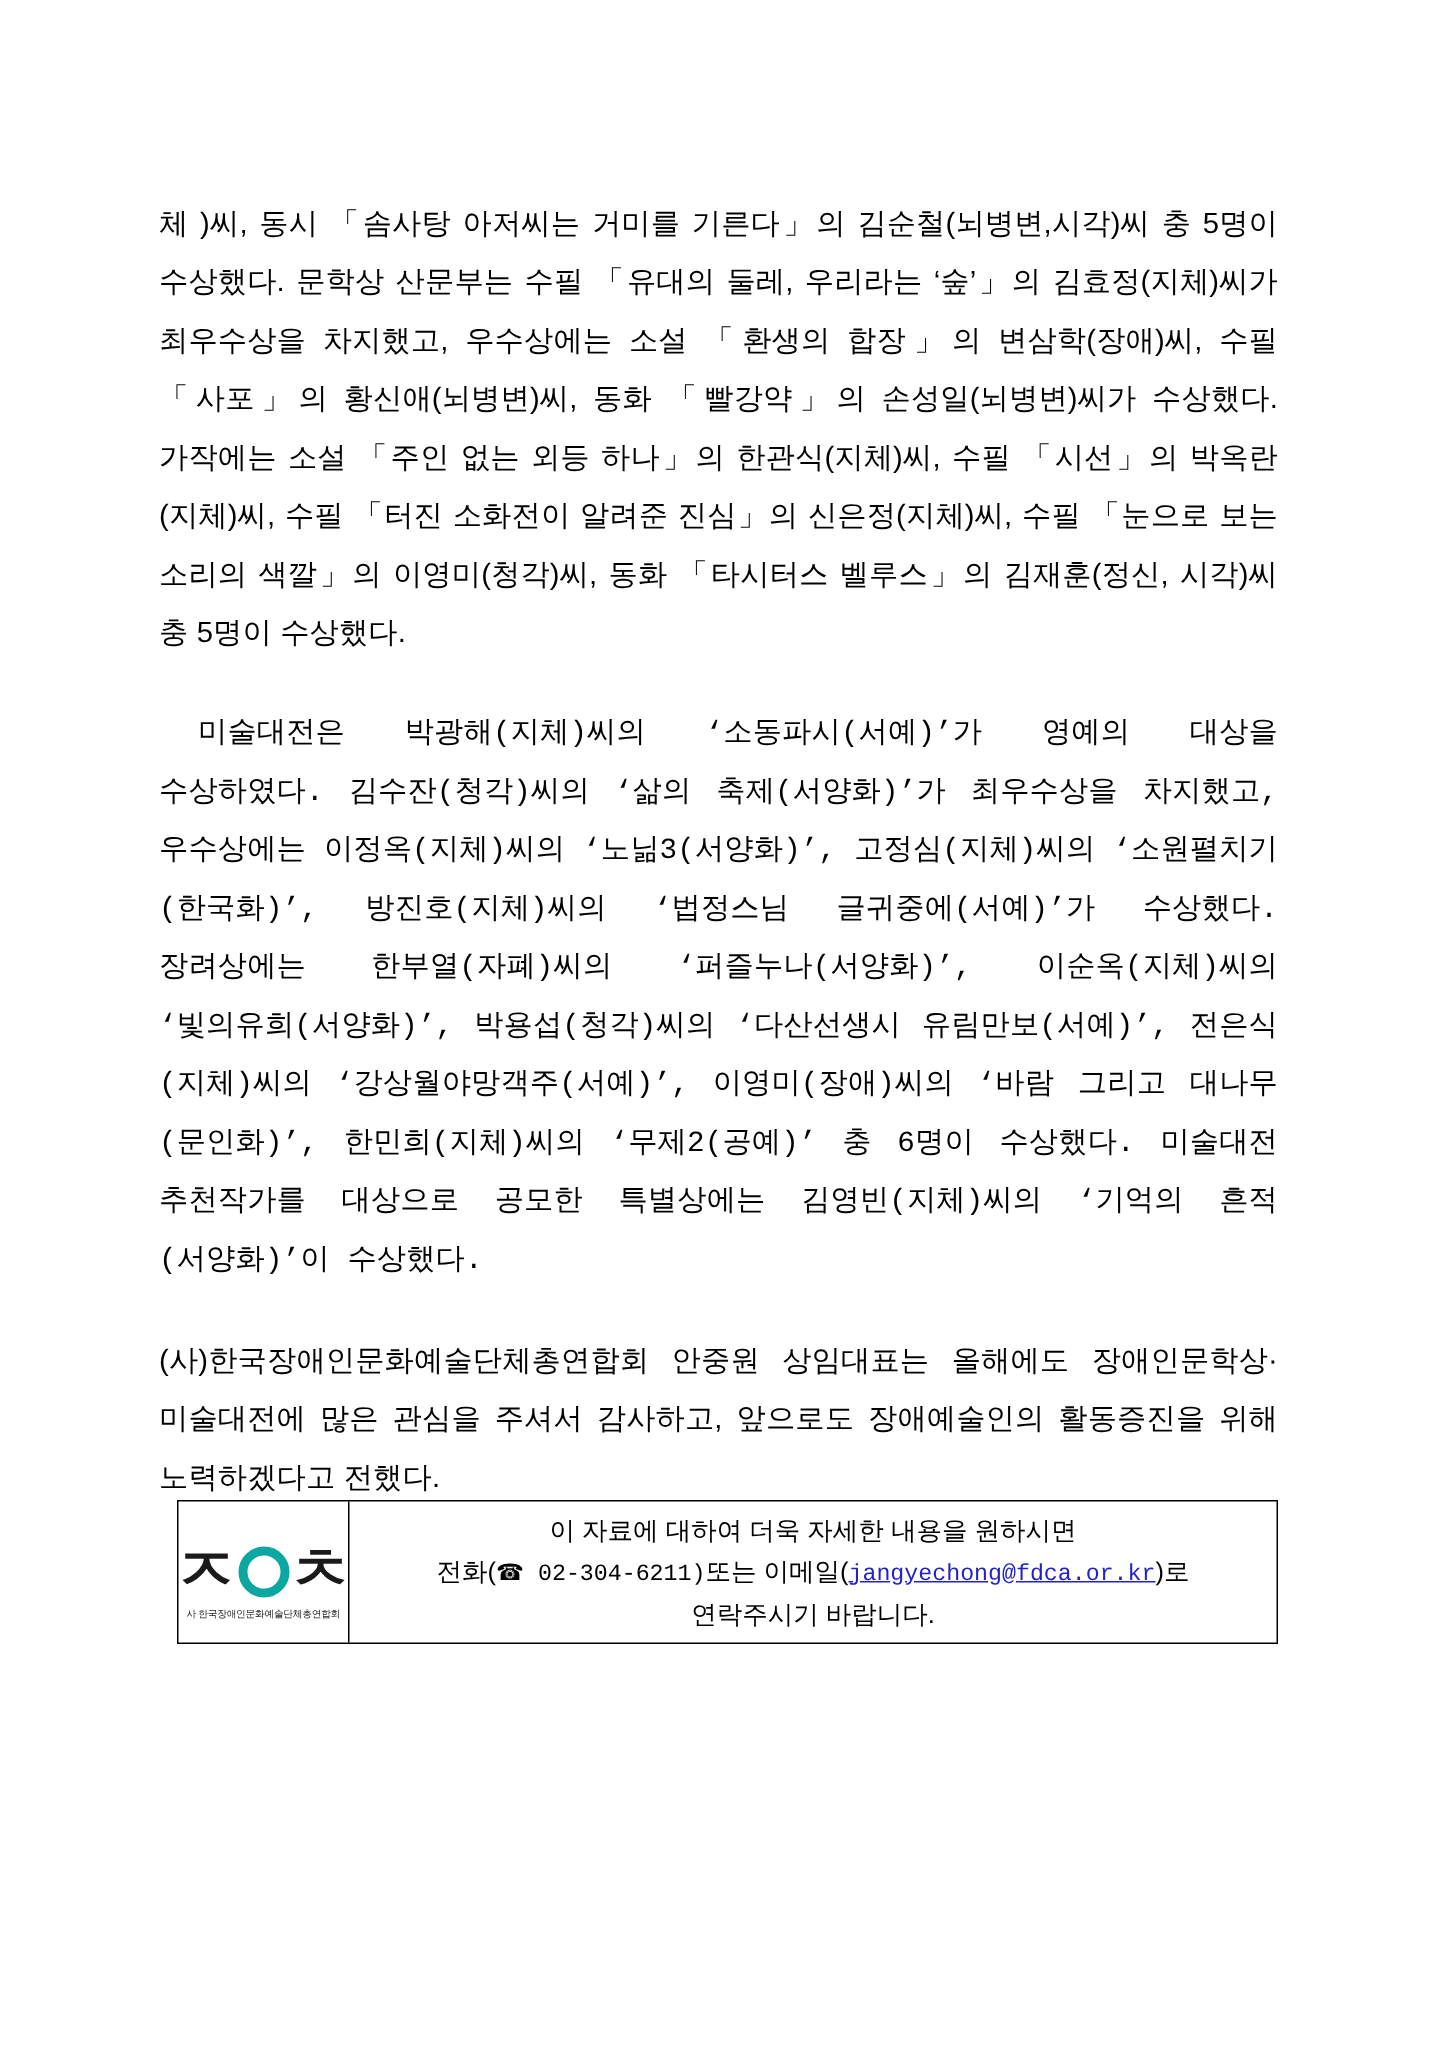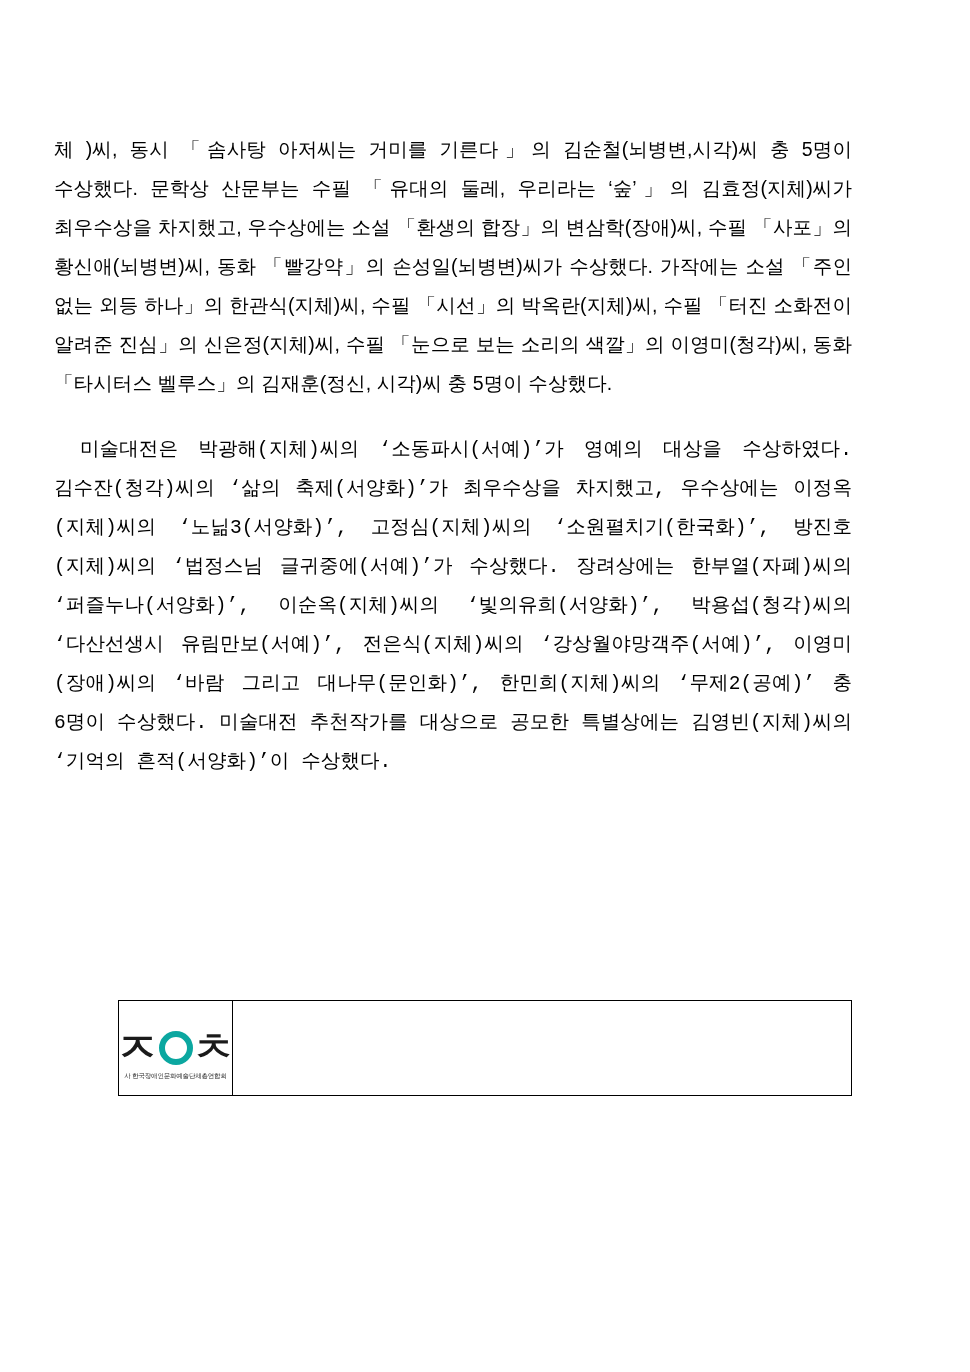--- a/index.html
+++ b/index.html
@@ -14,21 +14,21 @@
     color: #000000;
     position: relative;
     overflow: hidden;
   }
   .page {
     position: absolute;
     left: 0; top: 0;
     width: 970px;
     height: 1012px;
     box-sizing: border-box;
-    padding: 130px 118px 0 54px;
+    padding: 130px 118px 0 106px;
   }
   .para {
     font-size: 19.5px;
     line-height: 39px;
     text-align: justify;
     text-justify: inter-character;
     letter-spacing: 0.1px;
     margin: 0 0 28px 0;
     word-break: keep-all;
   }
@@ -118,25 +118,31 @@
     font-size: 15px;
   }
 </style>
 </head>
 <body>
 
 <div class="page">
 
   <p class="para">체 )씨, 동시 「솜사탕 아저씨는 거미를 기른다」의 김순철(뇌병변,시각)씨 충 5명이 수상했다. 문학상 산문부는 수필 「유대의 둘레, 우리라는 ‘숲’」의 김효정(지체)씨가 최우수상을 차지했고, 우수상에는 소설 「환생의 합장」의 변삼학(장애)씨, 수필 「사포」의 황신애(뇌병변)씨, 동화 「빨강약」의 손성일(뇌병변)씨가 수상했다. 가작에는 소설 「주인 없는 외등 하나」의 한관식(지체)씨, 수필 「시선」의 박옥란(지체)씨, 수필 「터진 소화전이 알려준 진심」의 신은정(지체)씨, 수필 「눈으로 보는 소리의 색깔」의 이영미(청각)씨, 동화 「타시터스 벨루스」의 김재훈(정신, 시각)씨 충 5명이 수상했다.</p>
   <p class="para indent">미술대전은 박광해(지체)씨의 ‘소동파시(서예)’가 영예의 대상을 수상하였다. 김수잔(청각)씨의 ‘삶의 축제(서양화)’가 최우수상을 차지했고, 우수상에는 이정옥(지체)씨의 ‘노닒3(서양화)’, 고정심(지체)씨의 ‘소원펼치기(한국화)’, 방진호(지체)씨의 ‘법정스님 글귀중에(서예)’가 수상했다. 장려상에는 한부열(자폐)씨의 ‘퍼즐누나(서양화)’, 이순옥(지체)씨의 ‘빛의유희(서양화)’, 박용섭(청각)씨의 ‘다산선생시 유림만보(서예)’, 전은식(지체)씨의 ‘강상월야망객주(서예)’, 이영미(장애)씨의 ‘바람 그리고 대나무(문인화)’, 한민희(지체)씨의 ‘무제2(공예)’ 충 6명이 수상했다. 미술대전 추천작가를 대상으로 공모한 특별상에는 김영빈(지체)씨의 ‘기억의 흔적(서양화)’이 수상했다.</p>
+  <p class="para"> (사)한국장애인문화예술단체총연합회 안중원 상임대표는 올해에도 장애인문학상·미술대전에 많은 관심을 주셔서 감사하고, 앞으로도 장애예술인의 활동증진을 위해 노력하겠다고 전했다.</p>
 
 </div>
 
 <div class="contact-box">
   <div class="logo-cell">
     <div class="logo-mark">
       <span class="g1">ㅈ</span>
       <span class="g2"></span>
       <span class="g3">ㅊ</span>
     </div>
     <div class="logo-caption">사 한국장애인문화예술단체총연합회</div>
   </div>
+  <div class="contact-text">
+    <div class="contact-line">이 자료에 대하여 더욱 자세한 내용을 원하시면</div>
+    <div class="contact-line"><span>전화(</span><span class="phone-icon">☎</span><span class="mono"> 02-304-6211)</span><span>또는 이메일(</span><span class="email">jangyechong@fdca.or.kr</span><span>)로</span></div>
+    <div class="contact-line">연락주시기 바랍니다.</div>
+  </div>
 </div>
 
 </body></html>

